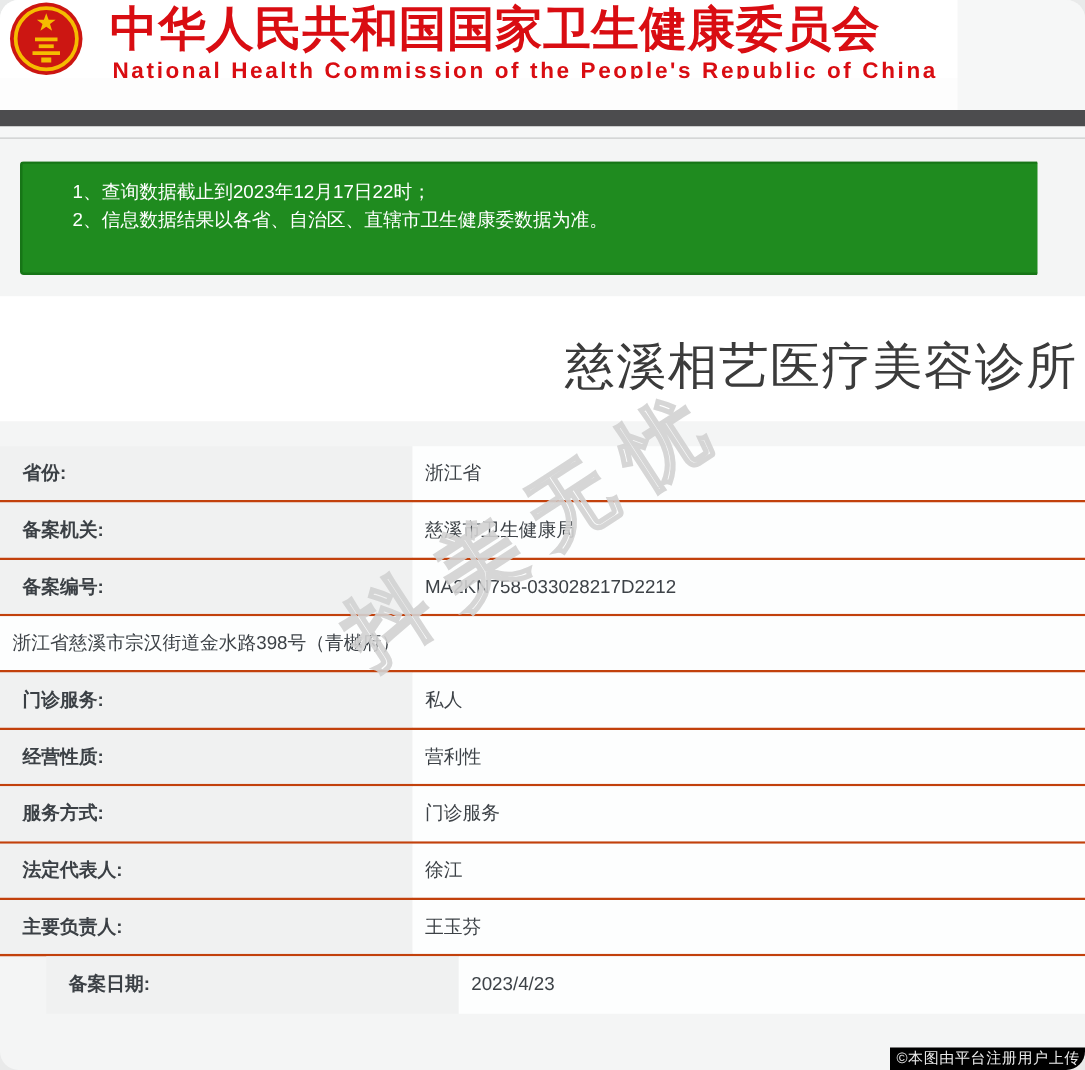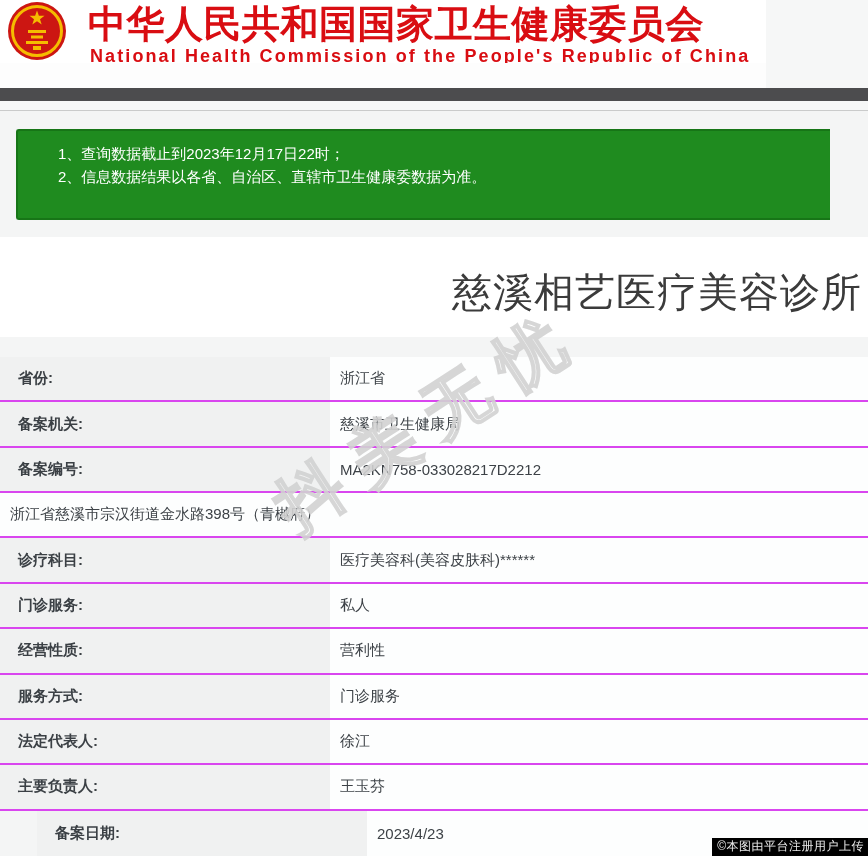--- a/index.html
+++ b/index.html
@@ -1,20 +1,21 @@
 <!DOCTYPE html>
 <html><head>
 <meta charset="utf-8">
 <style>
   * { margin:0; padding:0; box-sizing:border-box; }
   html,body { background:#e9eaea; }
   body { font-family:"Liberation Sans","DejaVu Sans",sans-serif; }
   #page {
     position:relative; width:868px; height:856px; overflow:hidden;
     background:#f4f5f5;
+    border-radius:15px;
   }
   
   .header-strip { position:absolute; left:0; top:0; width:868px; height:110px; background:#f6f7f7; }
   .banner { position:absolute; left:0; top:0; width:766px; height:63px; background:#ffffff; }
   .emblem { position:absolute; left:7px; top:1px; width:60px; height:60px; }
   .banner-title-cn {
     position:absolute; left:88px; top:2px; width:680px;
     font-size:38px; font-weight:800; letter-spacing:0.5px;
     color:#d90d12; white-space:nowrap; line-height:44px;
   }
@@ -48,21 +49,21 @@
   .watermark {
     position:absolute; left:278px; top:472px; height:70px; width:520px;
     font-size:66px; font-weight:700; letter-spacing:21px;
     color:transparent; -webkit-text-stroke:2px #d2d2d2;
     transform:rotate(-33deg); transform-origin:0 50%;
     opacity:0.9; white-space:nowrap; pointer-events:none; z-index:5;
   }
 
   
   .detail-table { position:absolute; left:0; top:357px; width:868px; height:499px; }
-  .t-row { display:flex; width:868px; height:45.36px; border-bottom:2px solid #d946ef; }
+  .t-row { display:flex; width:868px; height:45.36px; border-bottom:2px solid #c2410c; }
   .t-row:last-child { border-bottom:none;padding-left:37px; }
   .t-label {
     width:330px; background:#f0f1f1; display:flex; align-items:center;
     padding-left:18px; font-size:15px; font-weight:700; color:#3b4045;
   }
   .t-value {
     flex:1; background:#fdfefe; display:flex; align-items:center;
     padding-left:10px; font-size:15px; color:#3d4247; white-space:nowrap; overflow:hidden;
   }
 
@@ -118,24 +119,20 @@
       <div class="t-value">慈溪市卫生健康局</div>
     </div>
     <div class="t-row">
       <div class="t-label">备案编号:</div>
       <div class="t-value">MA2KN758-033028217D2212</div>
     </div>
     <div class="t-row">
       <div class="t-value">浙江省慈溪市宗汉街道金水路398号（青樾府）</div>
     </div>
     <div class="t-row">
-      <div class="t-label">诊疗科目:</div>
-      <div class="t-value">医疗美容科(美容皮肤科)******</div>
-    </div>
-    <div class="t-row">
       <div class="t-label">门诊服务:</div>
       <div class="t-value">私人</div>
     </div>
     <div class="t-row">
       <div class="t-label">经营性质:</div>
       <div class="t-value">营利性</div>
     </div>
     <div class="t-row">
       <div class="t-label">服务方式:</div>
       <div class="t-value">门诊服务</div>

